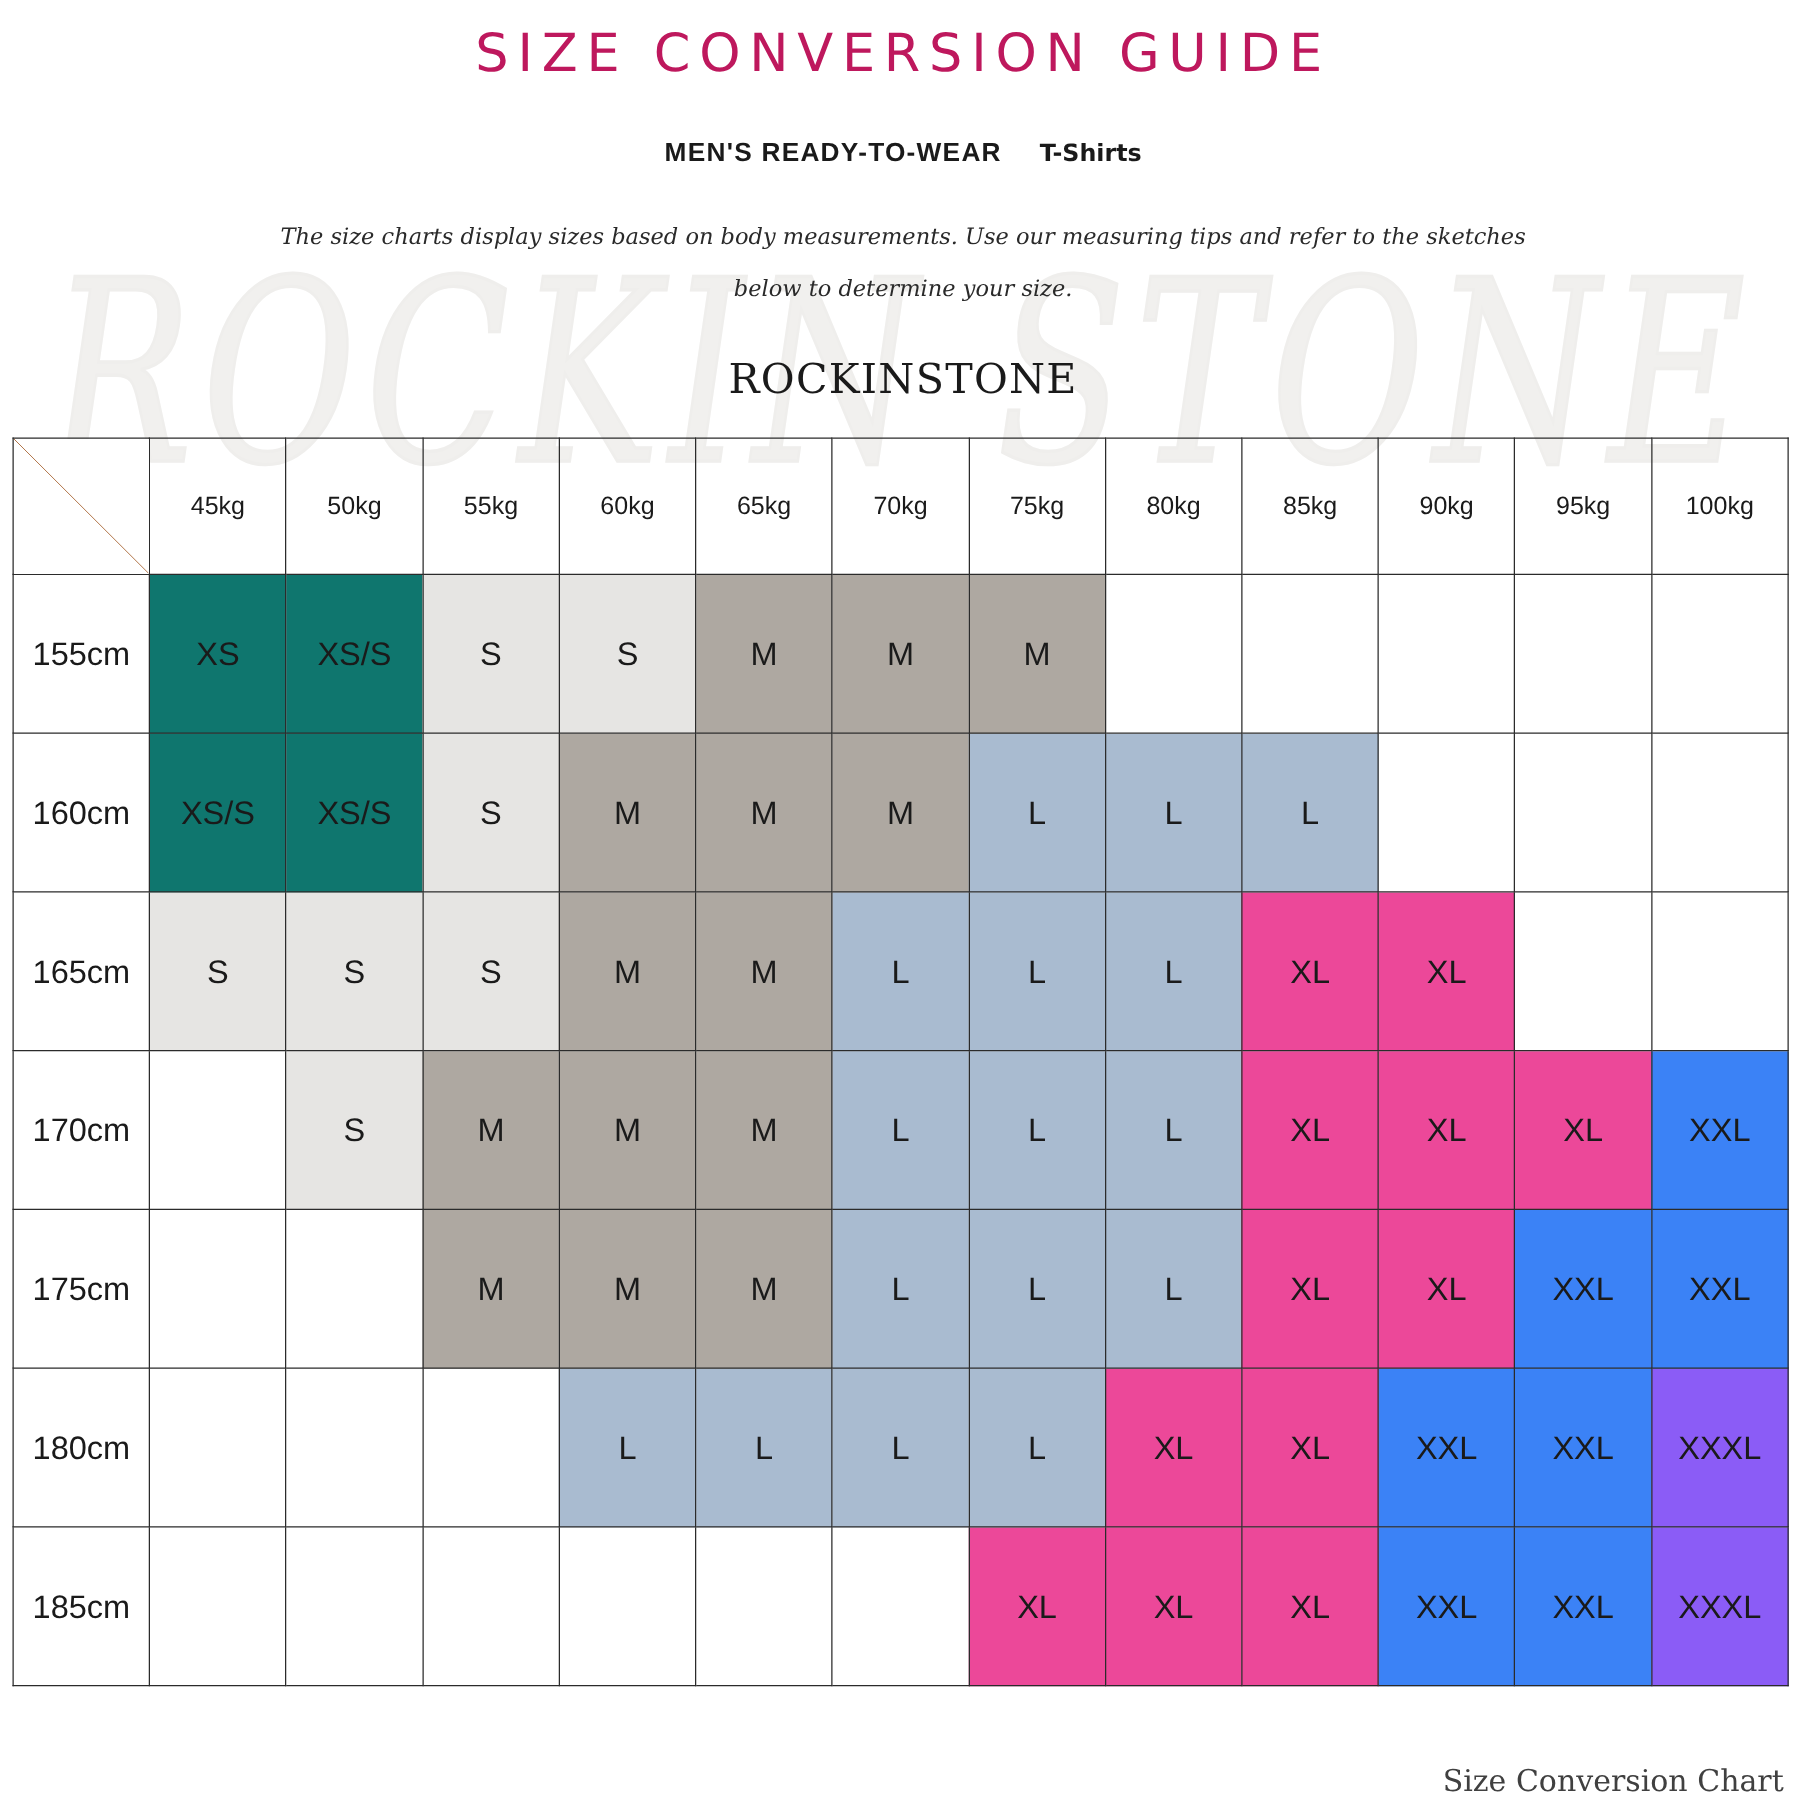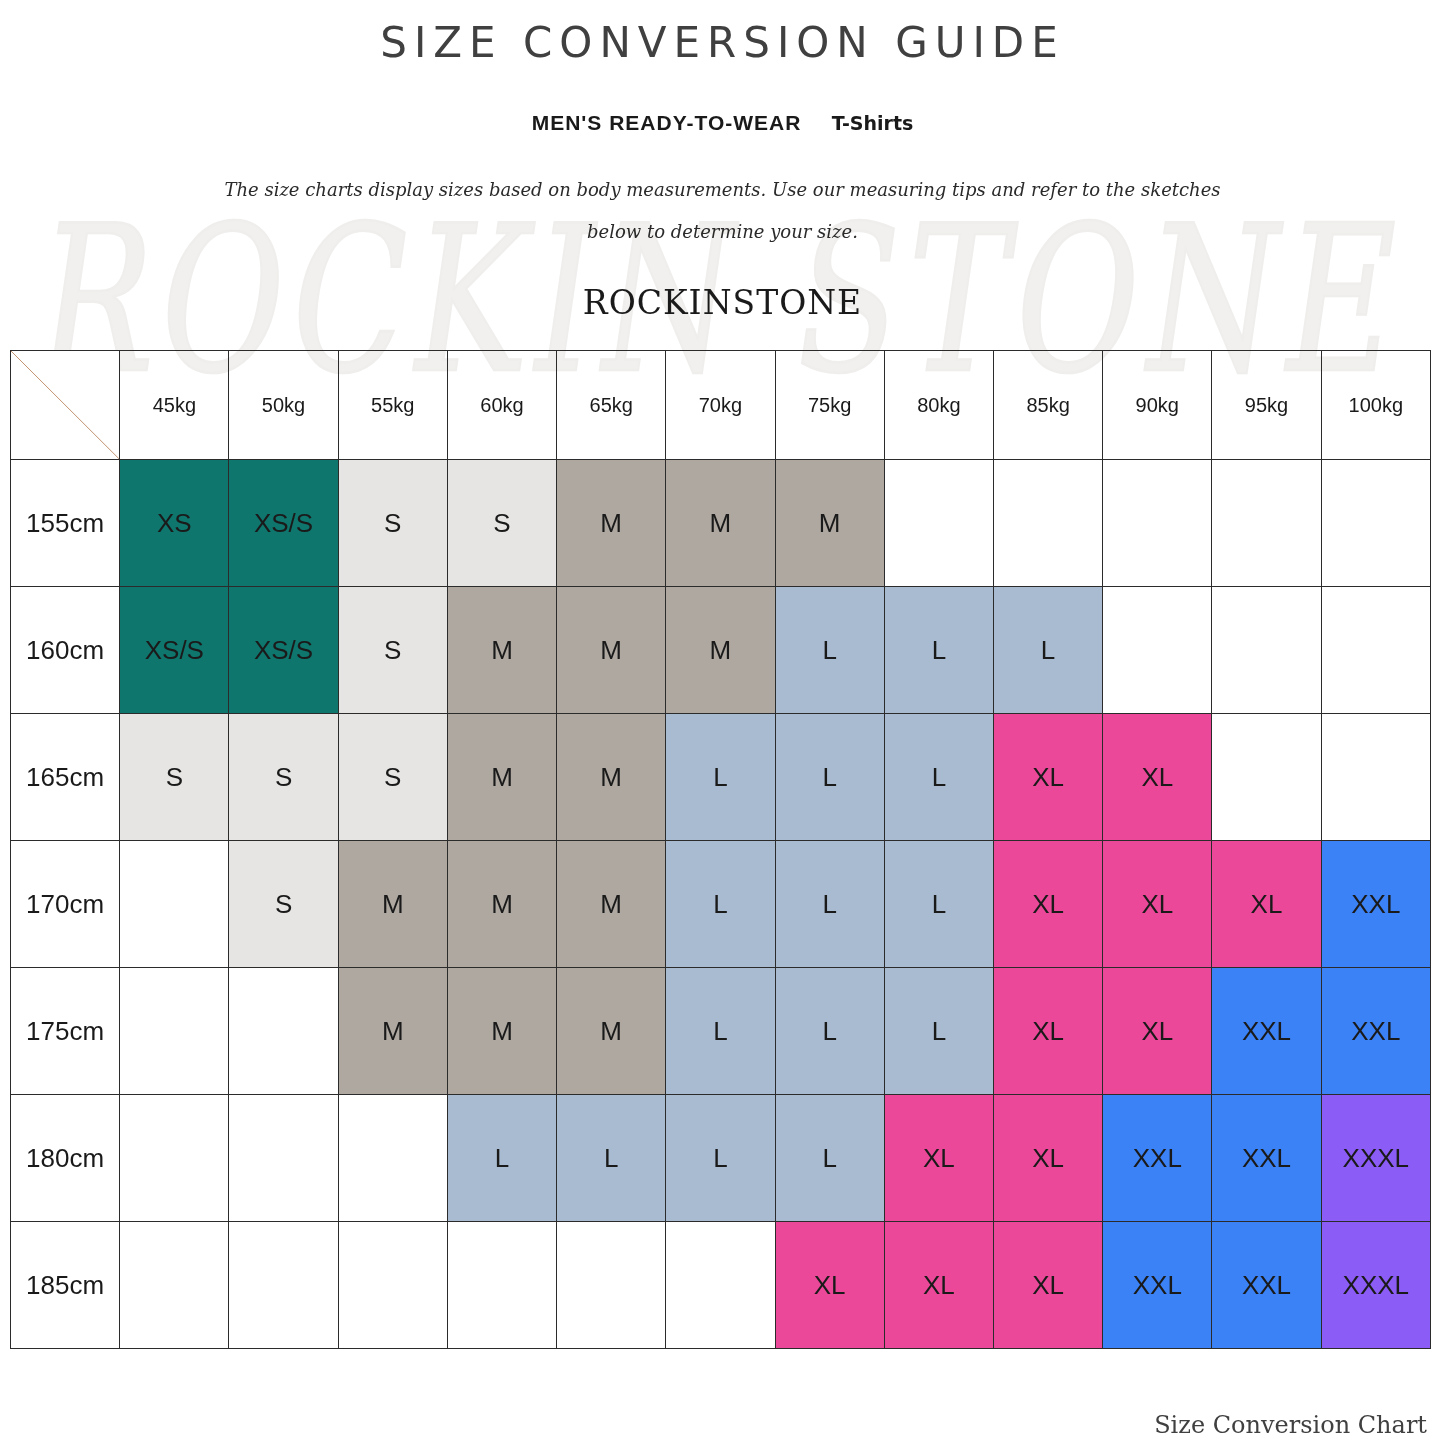--- a/index.html
+++ b/index.html
@@ -48,21 +48,21 @@
     box-sizing: border-box;
   }
 
   .title {
     text-align: center;
     font-family: "DejaVu Sans", sans-serif;
     font-size: 42px;
     letter-spacing: 7px;
     font-weight: 400;
     padding-top: 18px;
-    color: #404040;
+    color: #be185d;
   }
 
   .subtitle {
     text-align: center;
     margin-top: 44px;
     font-size: 21px;
     font-weight: bold;
     letter-spacing: 0.5px;
   }
   .subtitle .sub-main {

